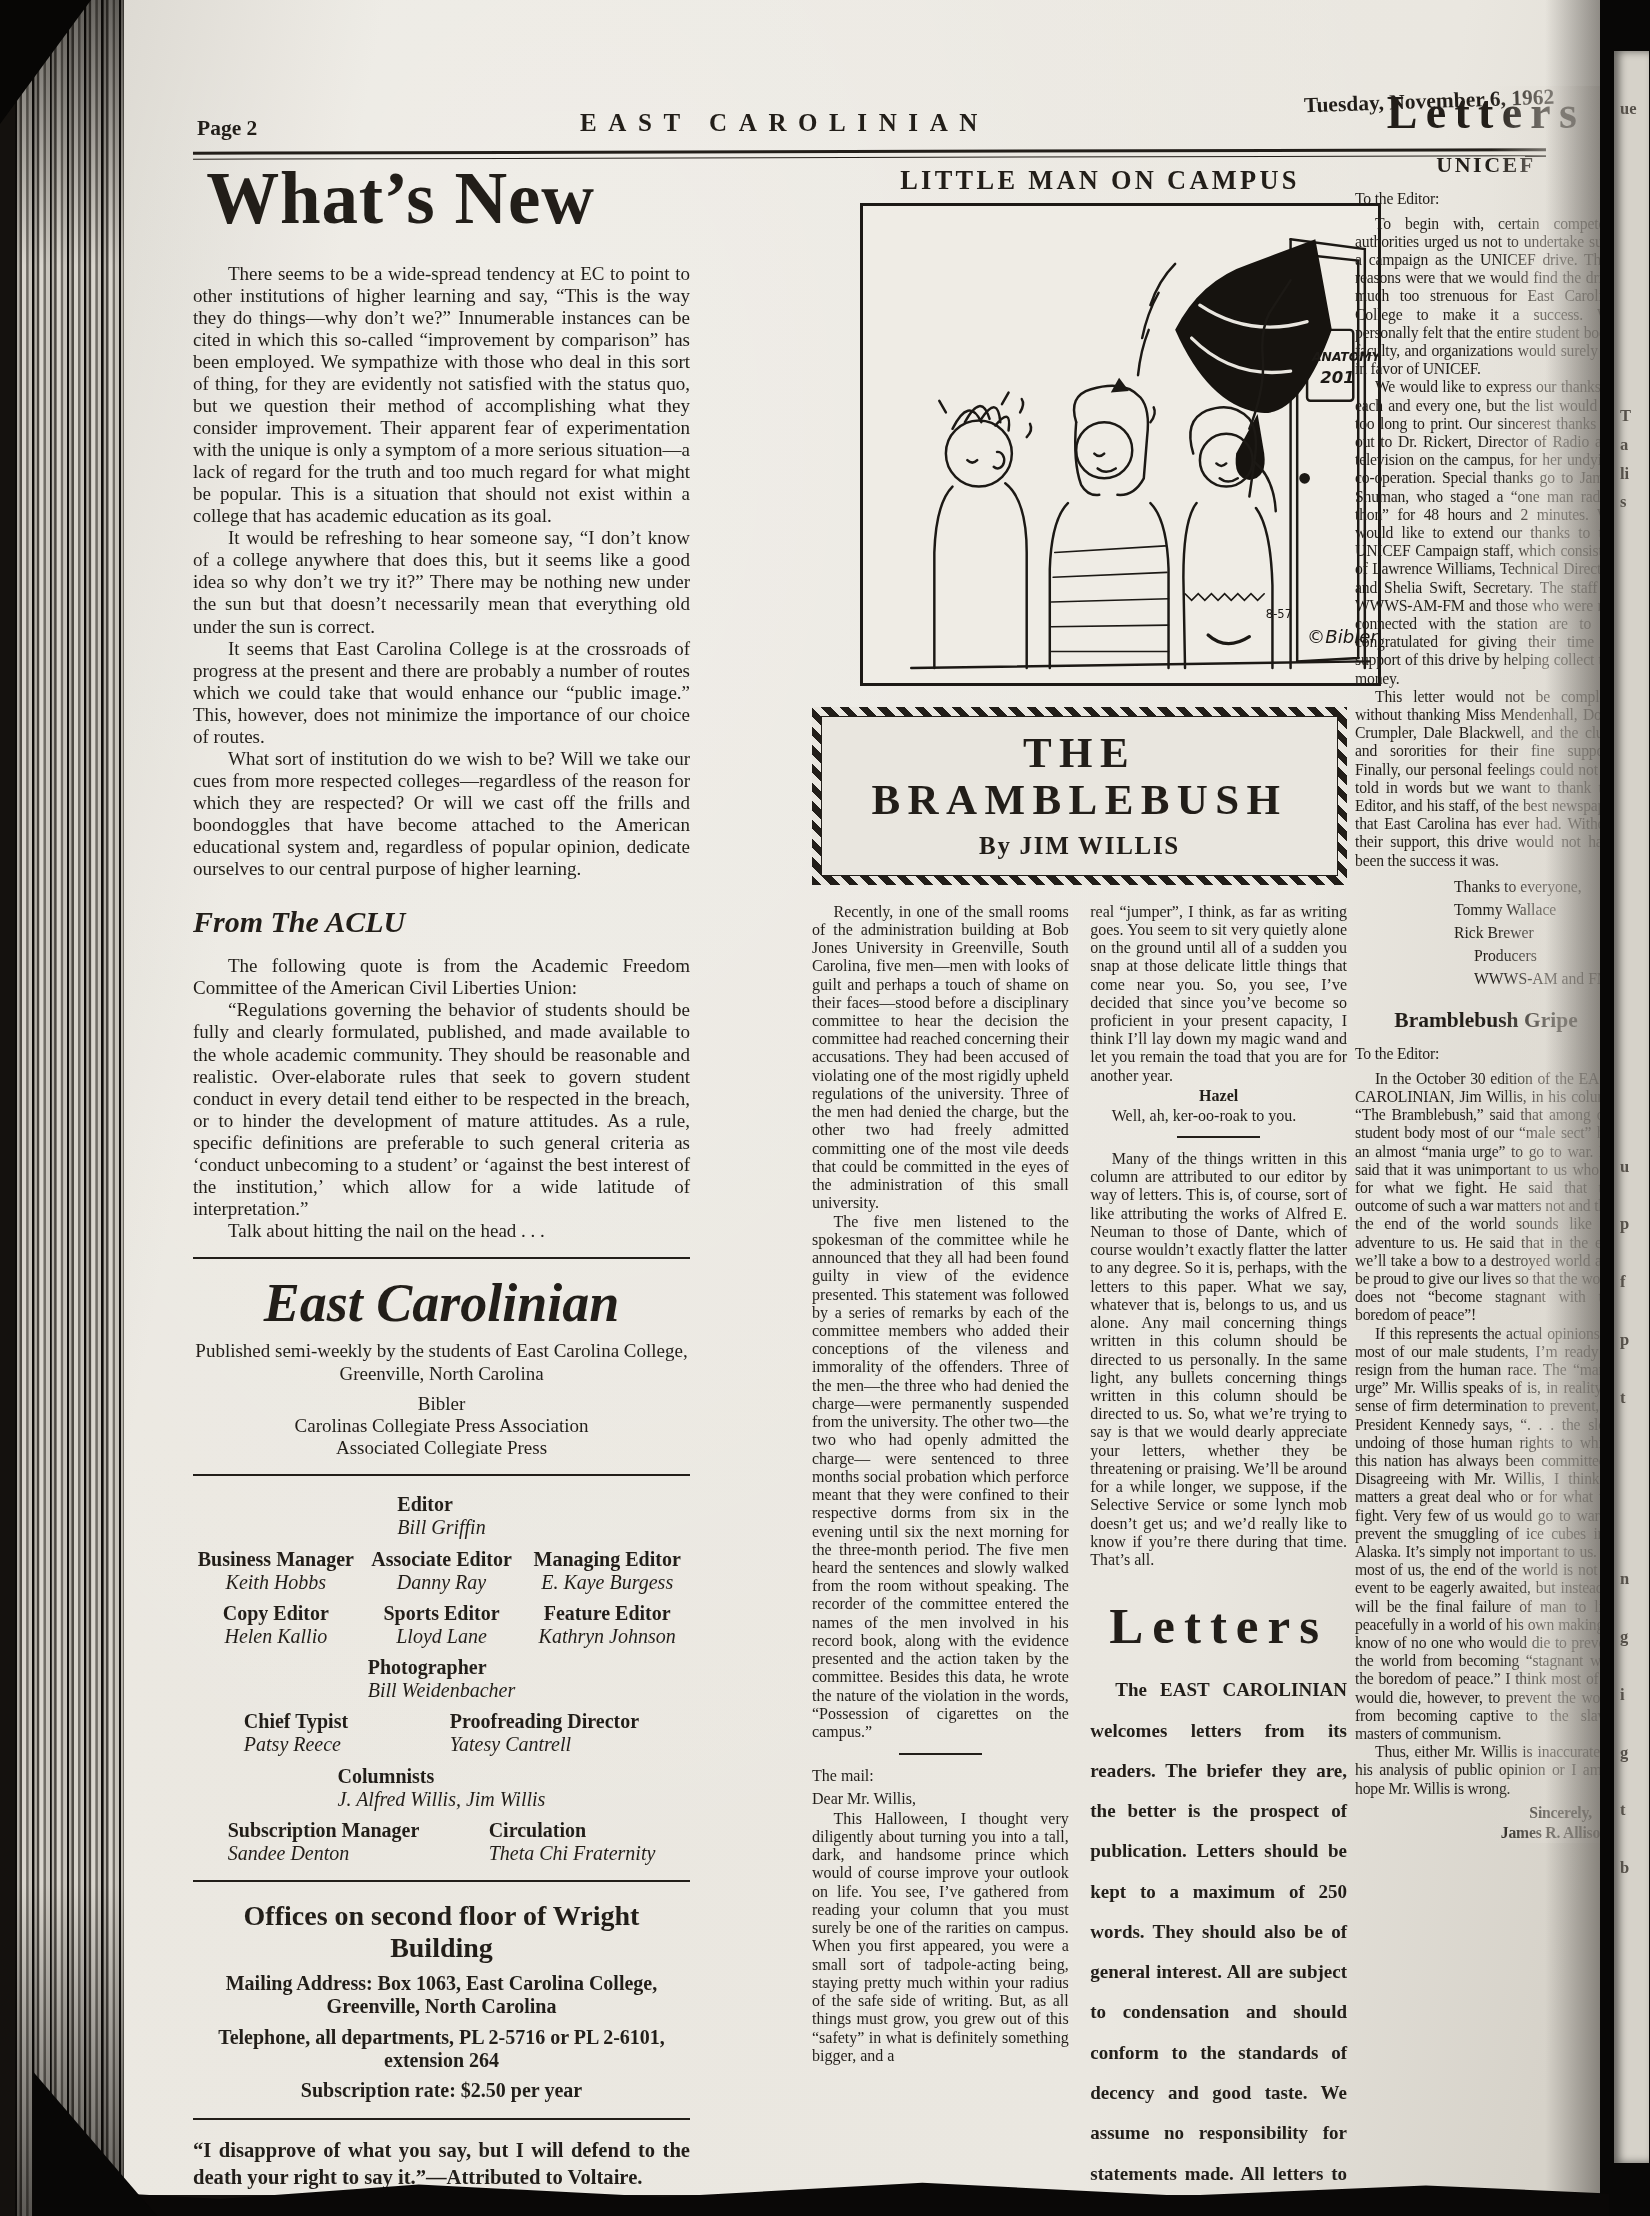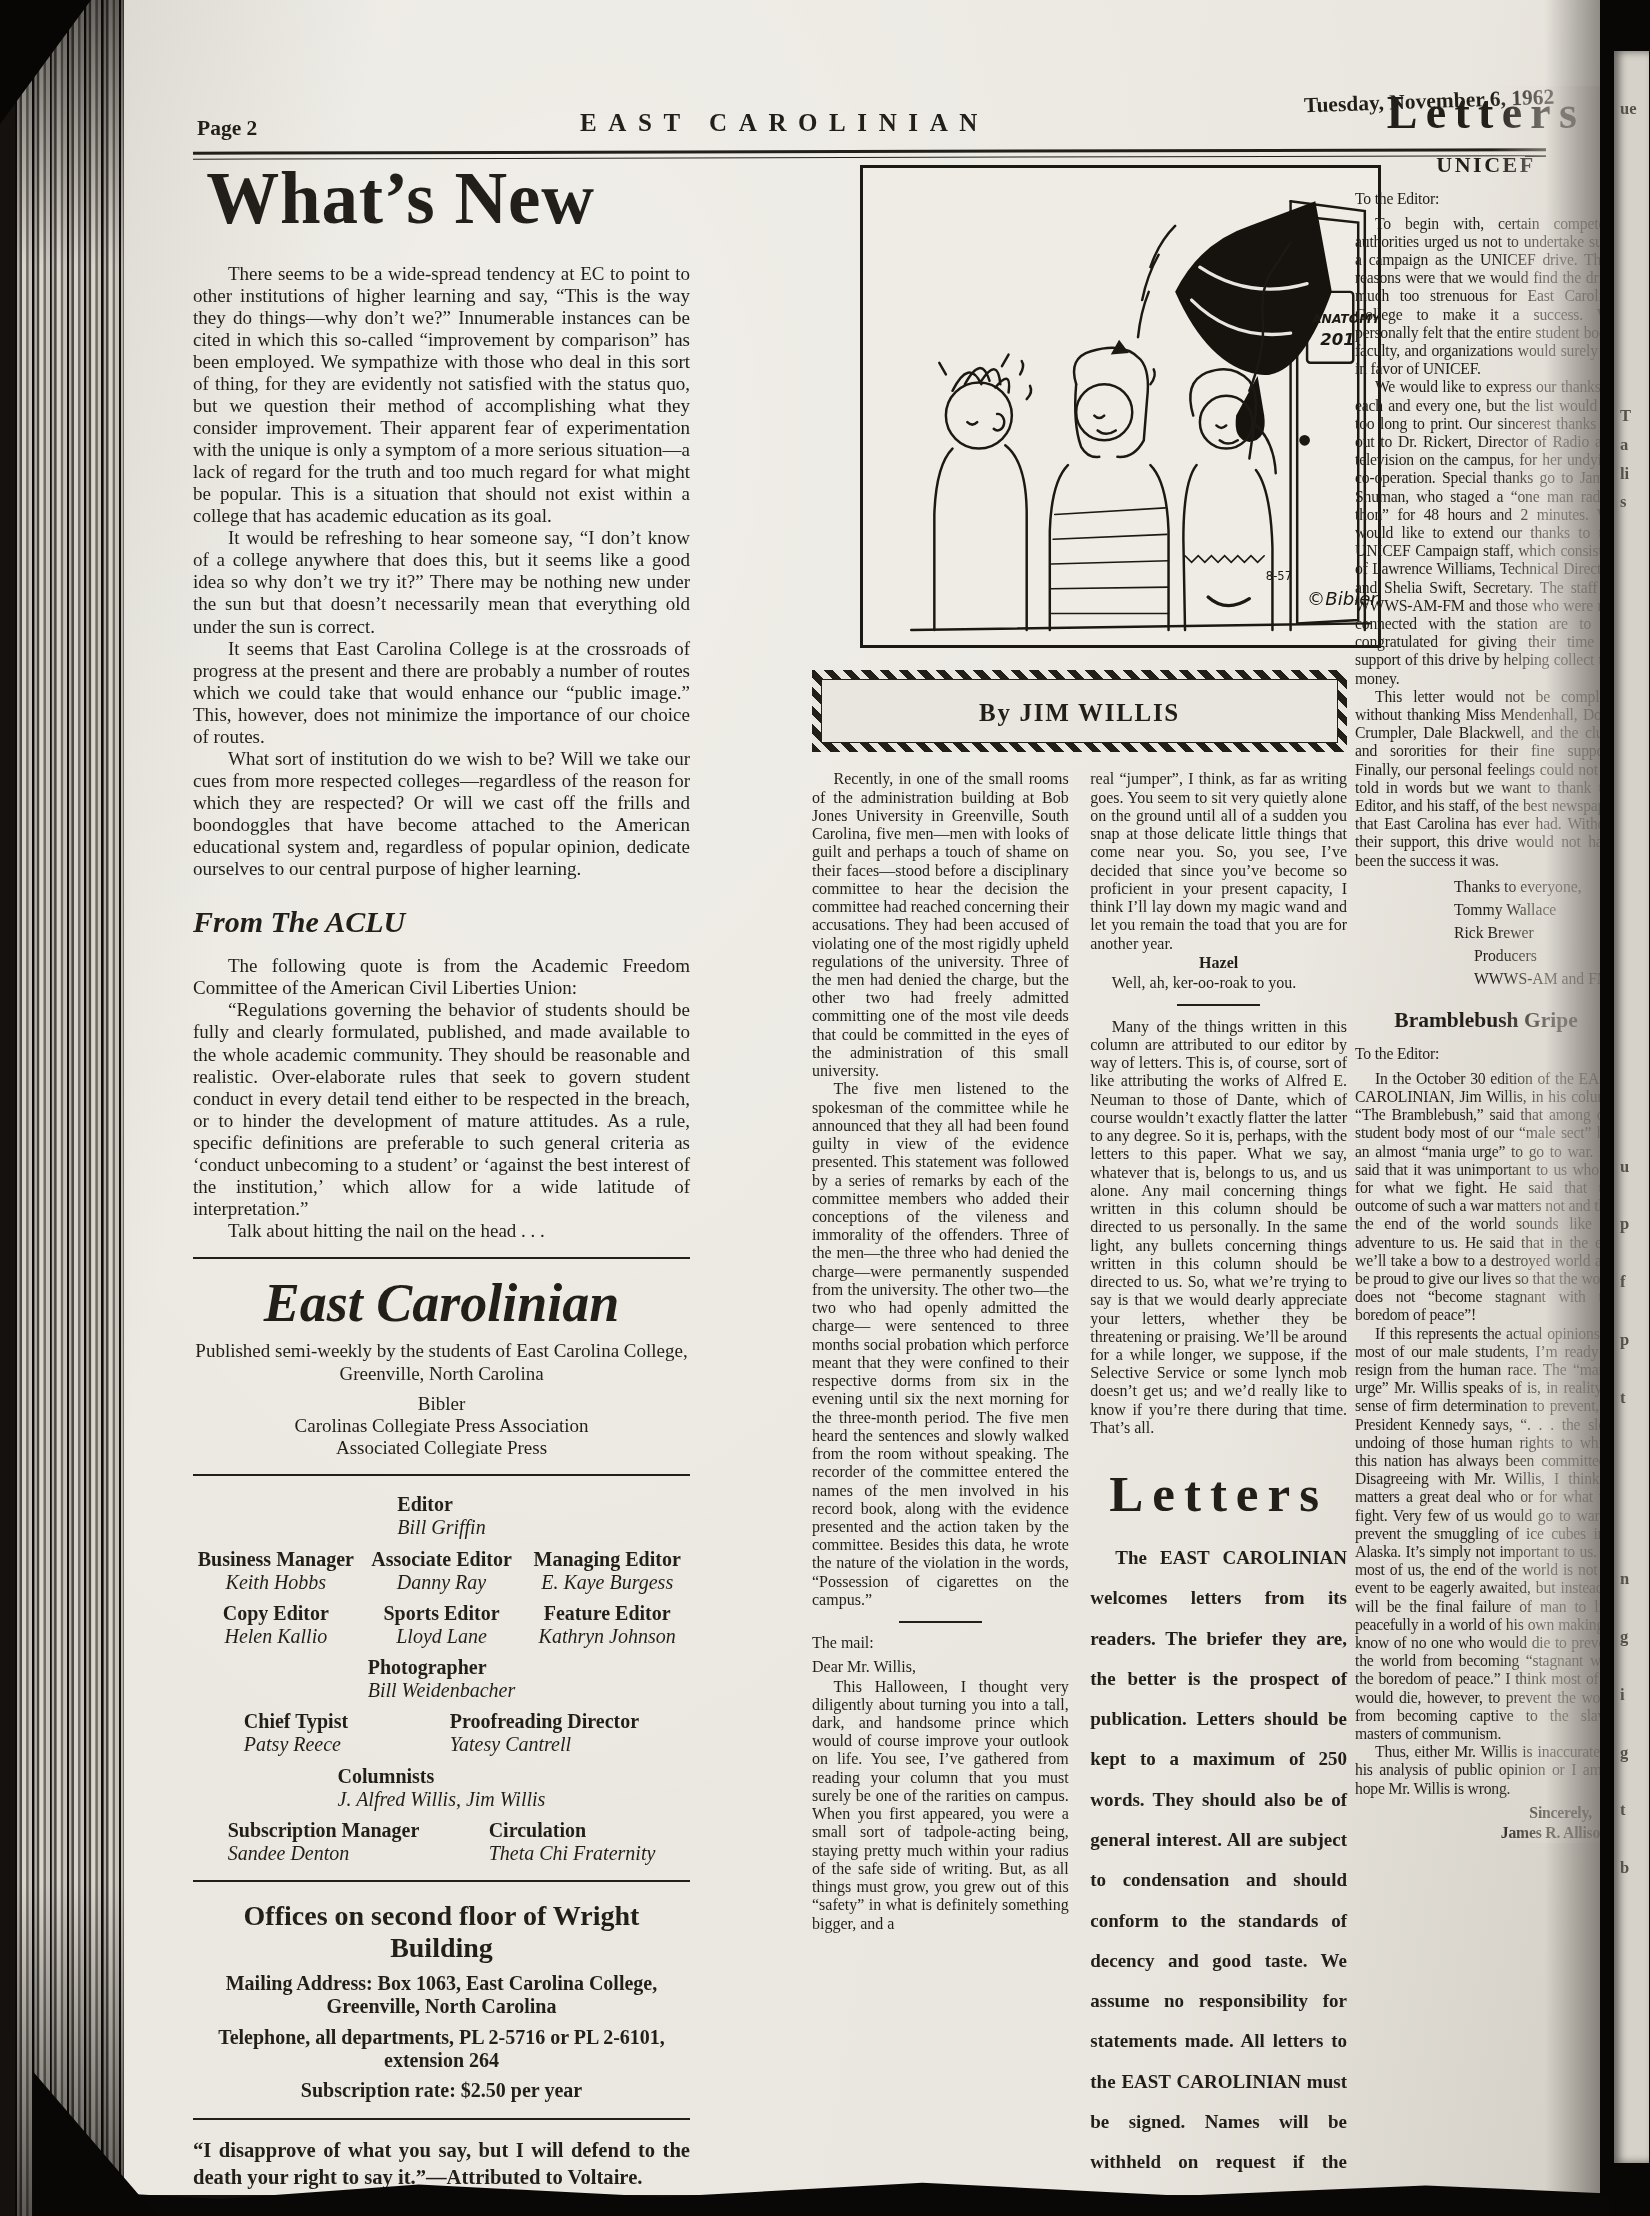--- a/index.html
+++ b/index.html
@@ -214,20 +214,21 @@
 
       <div class="rule-heavy"></div>
 
       <p class="jp voltaire">“I disapprove of what you say, but I will defend to the death your right to say it.”—Attributed to Voltaire.</p>
 
       <div class="rule-heavy"></div>
     </div>
   </div>
 
   <div class="col-mid">
+    <h3 class="cartoon-title">LITTLE MAN ON CAMPUS</h3>
 
     <div class="cartoon-box">
       <svg width="475" height="477" viewBox="0 0 576 578">
         <g stroke="#1c1915" stroke-width="3" fill="none" stroke-linecap="round">
 
           <path d="M470 40 L560 52 L560 560"></path>
           <path d="M470 40 L470 560"></path>
           <path d="M478 58 L552 66 L552 548 L478 552 Z"></path>
           <circle cx="487" cy="330" r="5" fill="#1c1915"></circle>
 
@@ -275,20 +276,21 @@
         <text x="496" y="188" font-size="15" font-weight="bold" fill="#1c1915" font-style="italic">ANATOMY</text>
         <text x="506" y="214" font-size="20" font-weight="bold" fill="#1c1915" font-style="italic">201</text>
         <text x="440" y="500" font-size="14" fill="#1c1915">8-57</text>
         <text x="490" y="530" font-size="22" font-style="italic" fill="#1c1915">©Bibler</text>
       </svg>
     </div>
 
 
     <div class="bb-border">
       <div class="bb-inner">
+        <h2 class="bb-title">THE BRAMBLEBUSH</h2>
         <h4 class="bb-byline">By JIM WILLIS</h4>
       </div>
     </div>
 
     <div class="bb-cols">
       <div class="bb-col">
         <p class="jp">Recently, in one of the small rooms of the administration building at Bob Jones University in Greenville, South Carolina, five men—men with looks of guilt and perhaps a touch of shame on their faces—stood before a disciplinary committee to hear the decision the committee had reached concerning their accusations. They had been accused of violating one of the most rigidly upheld regulations of the university. Three of the men had denied the charge, but the other two had freely admitted committing one of the most vile deeds that could be committed in the eyes of the administration of this small university.</p>
         <p class="jp">The five men listened to the spokesman of the committee while he announced that they all had been found guilty in view of the evidence presented. This statement was followed by a series of remarks by each of the committee members who added their conceptions of the vileness and immorality of the offenders. Three of the men—the three who had denied the charge—were permanently suspended from the university. The other two—the two who had openly admitted the charge— were sentenced to three months social probation which perforce meant that they were confined to their respective dorms from six in the evening until six the next morning for the three-month period. The five men heard the sentences and slowly walked from the room without speaking. The recorder of the committee entered the names of the men involved in his record book, along with the evidence presented and the action taken by the committee. Besides this data, he wrote the nature of the violation in the words, “Possession of cigarettes on the campus.”</p>
         <div class="mini-rule"></div>
         <p class="mail-label">The mail:</p>

